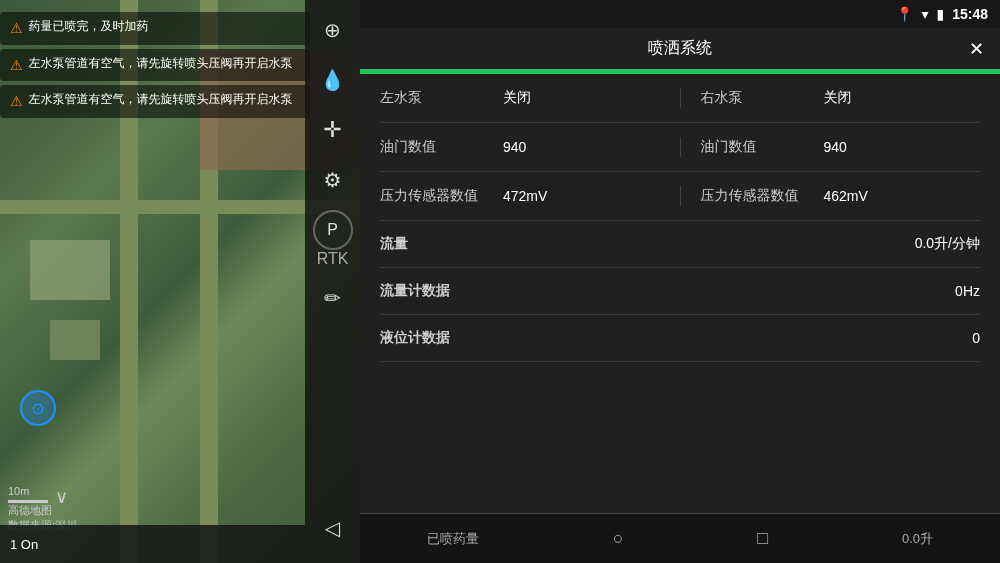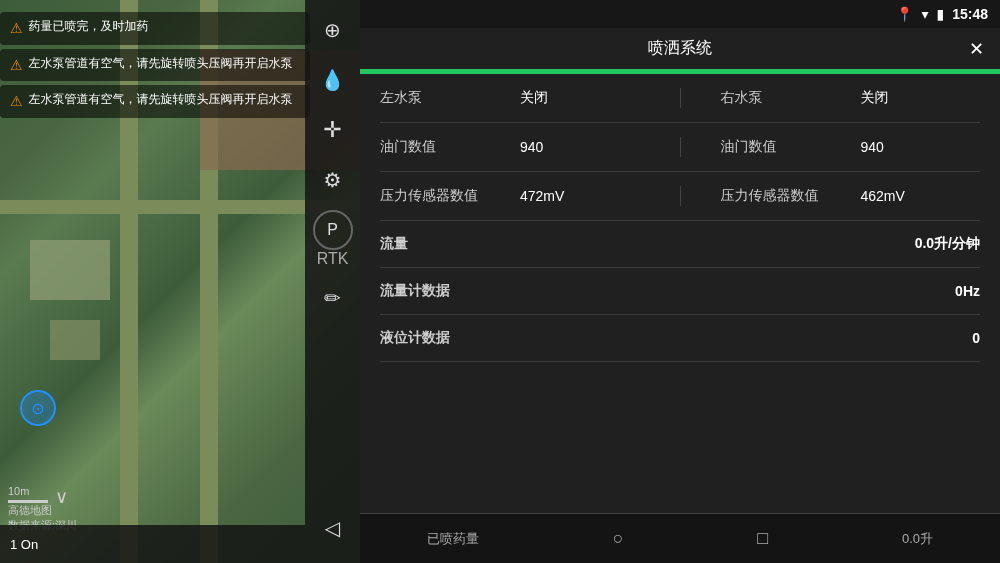--- a/index.html
+++ b/index.html
@@ -228,38 +228,37 @@
 
     #panel-body {
       padding: 0 20px;
     }
 
     .panel-row {
       display: flex;
       align-items: center;
       padding: 14px 0;
       border-bottom: 1px solid #3a3a3a;
-      gap: 20px;
     }
     .panel-row:last-child { border-bottom: none; }
 
     .field-group {
       display: flex;
       align-items: center;
       flex: 1;
     }
     .field-label {
       color: #ccc;
       font-size: 14px;
       min-width: 120px;
     }
     .field-value {
       color: #fff;
       font-size: 14px;
-      margin-left: 20px;
+      margin-left: 3px;
     }
     .field-divider {
       width: 1px;
       background: #444;
       height: 20px;
       margin: 0 20px;
     }
 
     .full-row {
       display: flex;
@@ -269,21 +268,20 @@
     }
     .full-label {
       color: #ccc;
       font-size: 14px;
       flex: 1;
       font-weight: bold;
     }
     .full-value {
       color: #fff;
       font-size: 14px;
-      font-weight: bold;
     }
 
     
     #bottom-nav {
       position: absolute;
       bottom: 0; left: 360px;
       width: 640px;
       height: 50px;
       background: rgba(20,20,20,0.95);
       display: flex;

